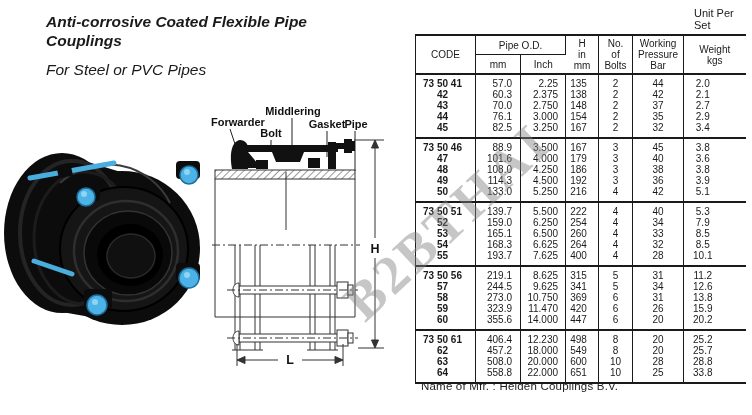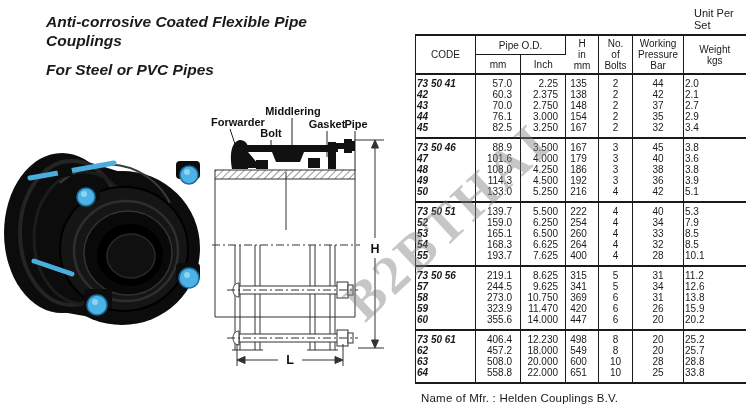--- a/index.html
+++ b/index.html
@@ -2,25 +2,25 @@
 <html><head>
 <meta charset="utf-8">
 <style>
   html,body{margin:0;padding:0;background:#ffffff;}
   body{width:752px;height:415px;overflow:hidden;font-family:"Liberation Sans",sans-serif;color:#1a1a1a;}
   .page{position:relative;width:752px;height:415px;background:#fff;}
 
   
   .title-block{position:absolute;left:46px;top:12px;width:360px;}
   .page-title{font-style:italic;font-weight:bold;font-size:15.5px;line-height:19px;white-space:pre-line;}
-  .page-subtitle{font-style:italic;font-weight:bold;font-size:15.5px;margin-top:11px;}
+  .page-subtitle{font-style:italic;font-weight:normal;font-size:15.5px;margin-top:11px;}
 
   
   .unit-note{position:absolute;left:694px;top:7px;font-size:11px;}
-  .mfr{position:absolute;left:421px;top:392px;font-size:11.5px;letter-spacing:.2px;}
+  .mfr{position:absolute;left:421px;top:380px;font-size:11.5px;letter-spacing:.2px;}
 
   
   .watermark{position:absolute;left:272px;top:180px;width:350px;height:84px;
     transform:rotate(-43deg);text-align:center;line-height:84px;
     font-family:"Liberation Serif",serif;font-weight:bold;font-size:54px;letter-spacing:3px;
     color:rgba(128,128,128,0.45);z-index:6;pointer-events:none;}
 
   
   .photo{position:absolute;left:0px;top:133px;}
   .diagram{position:absolute;left:132px;top:98px;}
@@ -36,27 +36,27 @@
     padding:2px 1px;vertical-align:middle;}
   table.spec th.multi{white-space:pre-line;}
   table.spec thead{border-bottom:2px solid #1a1a1a;}
   table.spec th.pipeod{border-bottom:1px solid #1a1a1a;}
   table.spec th,table.spec td{border-right:1px solid #1a1a1a;}
   table.spec th:last-child,table.spec td:last-child{border-right:none;}
   table.spec tbody{border-top:2px solid #1a1a1a;}
   table.spec td{font-size:10px;line-height:11px;padding:0 1px;}
   table.spec tr.first td{padding-top:3px;}
   table.spec tr.last td{padding-bottom:4px;}
-  td.code{text-align:left;padding-right:7px !important;font-weight:bold;font-style:italic;}
+  td.code{text-align:center;padding-right:7px !important;font-weight:bold;}
   td.mm{text-align:right;padding-right:8px !important;}
   td.inch{text-align:right;padding-right:7px !important;}
   td.h{text-align:center;padding-right:8px !important;}
   td.bolts{text-align:center;}
   td.press{text-align:center;}
-  td.wt{text-align:left;padding-right:25px !important;}
+  td.wt{text-align:center;padding-right:25px !important;}
 </style>
 </head>
 <body>
 
 <div class="page">
 
   <div class="title-block">
     <div class="page-title">Anti-corrosive Coated Flexible Pipe
 Couplings</div>
     <div class="page-subtitle">For Steel or PVC Pipes</div>

